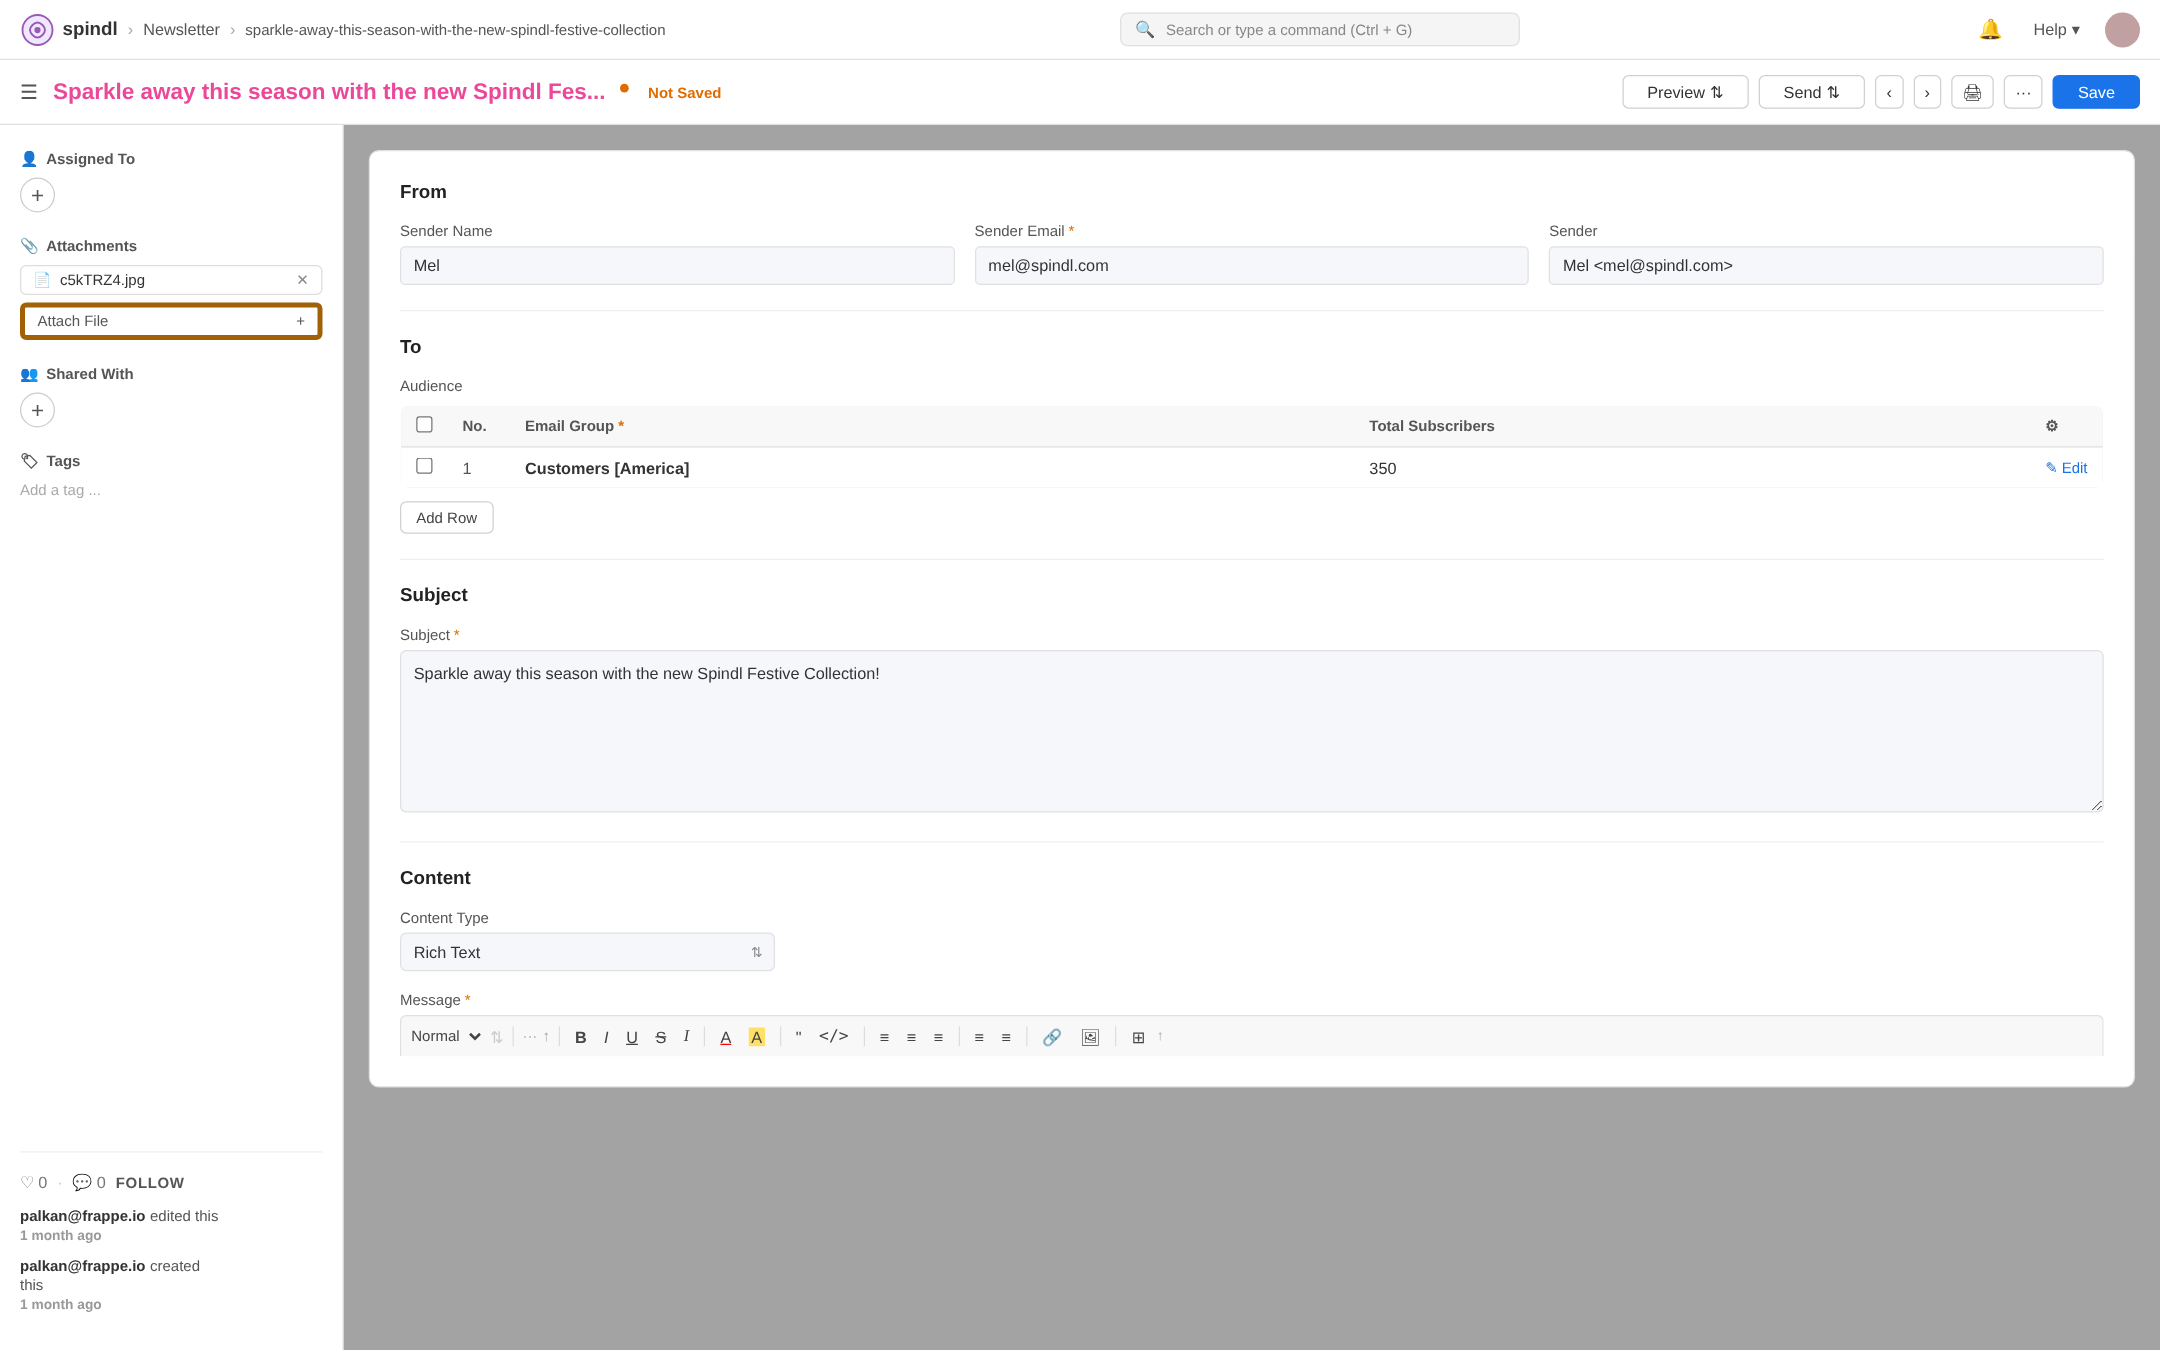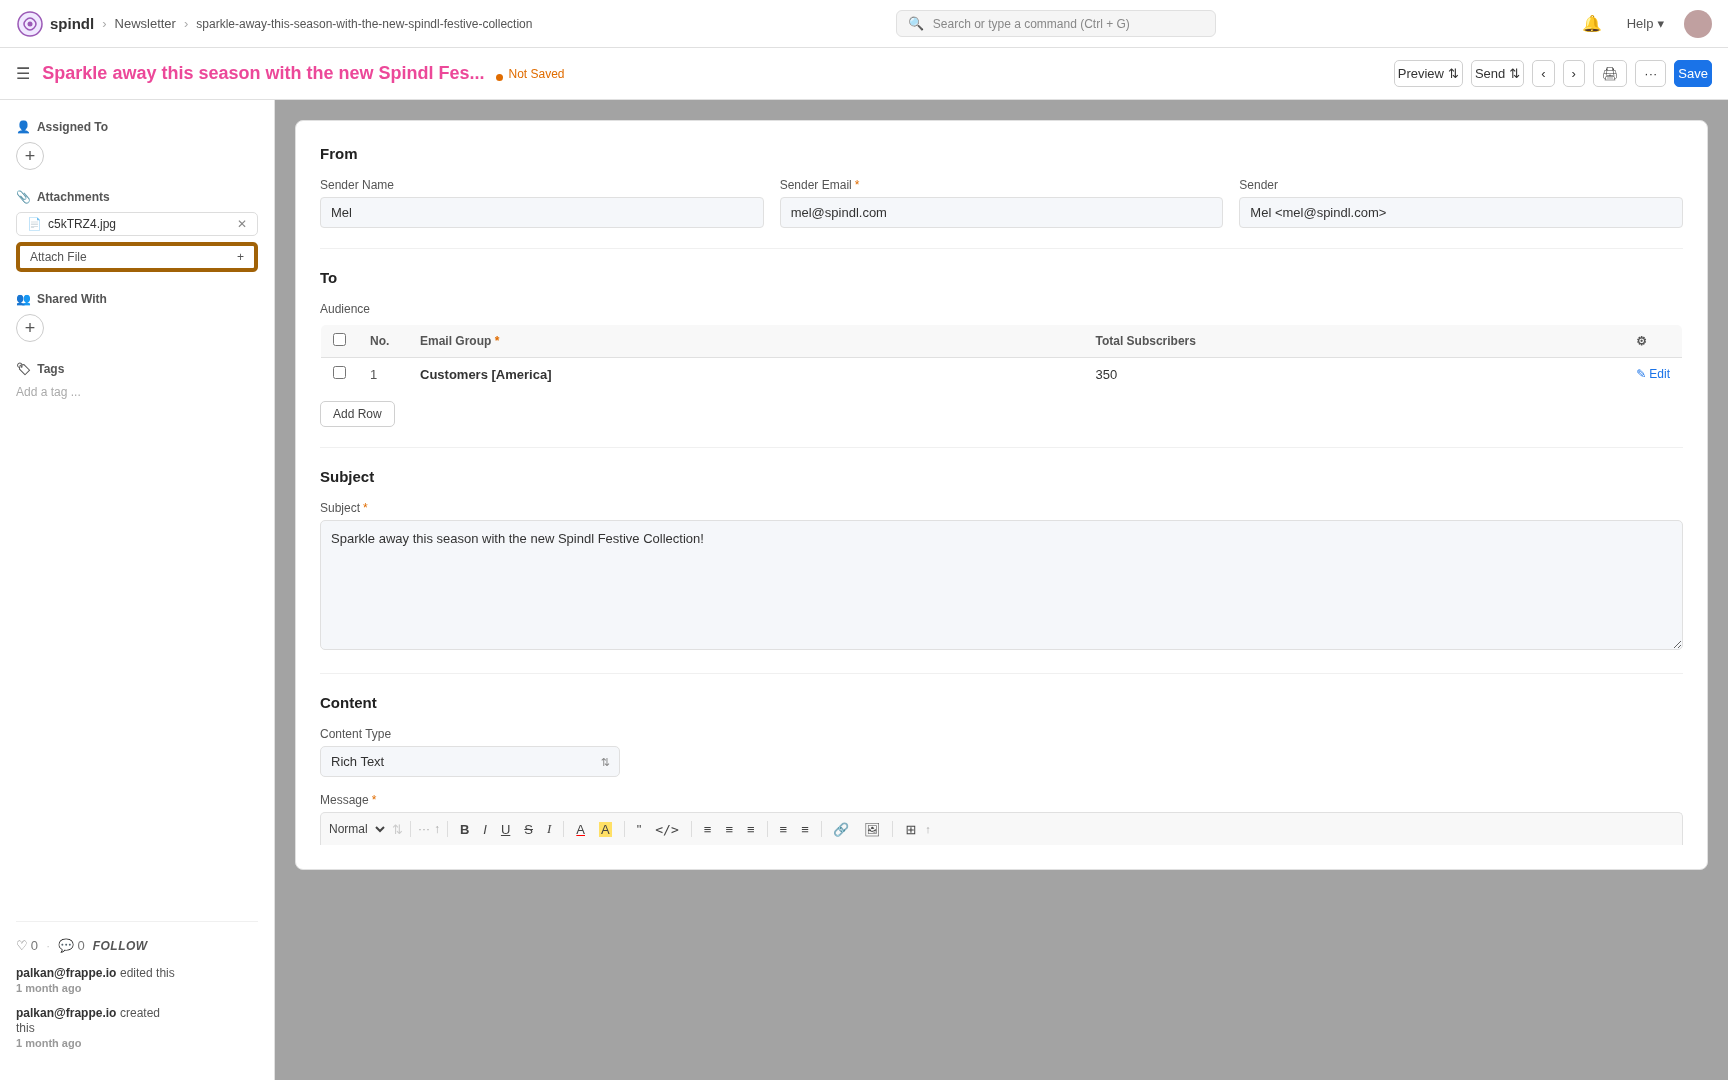--- a/index.html
+++ b/index.html
@@ -32,26 +32,26 @@
     
     .page-header {
       display: flex; align-items: center; justify-content: space-between;
       background: #fff; border-bottom: 1px solid #e0e0e0;
       padding: 0 16px; height: 52px;
     }
     .page-header-left { display: flex; align-items: center; gap: 12px; }
     .hamburger { background: none; border: none; cursor: pointer; color: #555; font-size: 16px; }
     .page-title { font-size: 18px; font-weight: 600; color: #ec4899; }
     .not-saved-badge {
-      display: flex; align-items: flex-end; gap: 5px;
-      font-size: 12px; color: #e06c00;
+      display: flex; align-items: flex-start; gap: 15px;
+      font-size: 12px; color: #e06c00; font-weight: bold;
     }
     .not-saved-dot { width: 7px; height: 7px; border-radius: 50%; background: #e06c00; }
     .page-header-right { display: flex; align-items: center; gap: 8px; }
-    .btn { border-radius: 5px; cursor: pointer; font-size: 13px; padding: 5px 3px; border: 1px solid #d0d0d0; background: #fff; color: #333; display: flex; align-items: center; gap: 4px; }
+    .btn { border-radius: 5px; cursor: pointer; font-size: 13px; padding: 5px 19px; border: 1px solid #d0d0d0; background: #fff; color: #333; display: flex; align-items: center; gap: 4px; }
     .btn-primary { background: #1a73e8; color: #fff; border-color: #1a73e8; font-weight: 500; }
     .btn-icon { padding: 5px 8px; }
 
     
     .main-layout { display: flex; height: calc(1080px - 100px); }
 
     
     .sidebar {
       width: 275px; min-width: 275px; background: #fff; border-right: 1px solid #e0e0e0;
       padding: 20px 16px; overflow-y: auto; display: flex; flex-direction: column; gap: 20px;
@@ -71,21 +71,21 @@
     .attachment-remove { background: none; border: none; cursor: pointer; color: #888; font-size: 12px; margin-left: auto; }
     .attach-file-btn {
       display: flex; align-items: center; gap: 6px;
       border: 4px solid #a16207; border-radius: 5px; padding: 4px 10px;
       background: #fff; cursor: pointer; font-size: 12px; color: #555; width: 100%;
     }
     .tags-placeholder { color: #aaa; font-size: 12px; }
     .sidebar-footer { margin-top: auto; padding-top: 16px; border-top: 1px solid #f0f0f0; }
     .reactions { display: flex; align-items: center; gap: 8px; color: #777; font-size: 13px; margin-bottom: 12px; }
     .reaction-btn { background: none; border: none; cursor: pointer; color: #777; font-size: 13px; display: flex; align-items: center; gap: 3px; }
-    .follow-btn { background: none; border: none; cursor: pointer; font-size: 12px; font-weight: 600; color: #555; letter-spacing: 0.5px; font-style: italic; }
+    .follow-btn { background: none; border: none; cursor: pointer; font-size: 12px; font-weight: 600; color: #555; letter-spacing: 0.5px; }
     .activity-item { margin-bottom: 10px; }
     .activity-user { font-weight: 600; font-size: 12px; color: #333; }
     .activity-text { font-size: 12px; color: #555; }
     .activity-time { font-size: 11px; color: #999; font-weight: bold; }
 
     
     .main-content { flex: 1; overflow-y: auto; padding: 20px; background: #a3a3a3; }
 
     .form-card {
       background: #fff; border: 1px solid #e0e0e0; border-radius: 8px;

